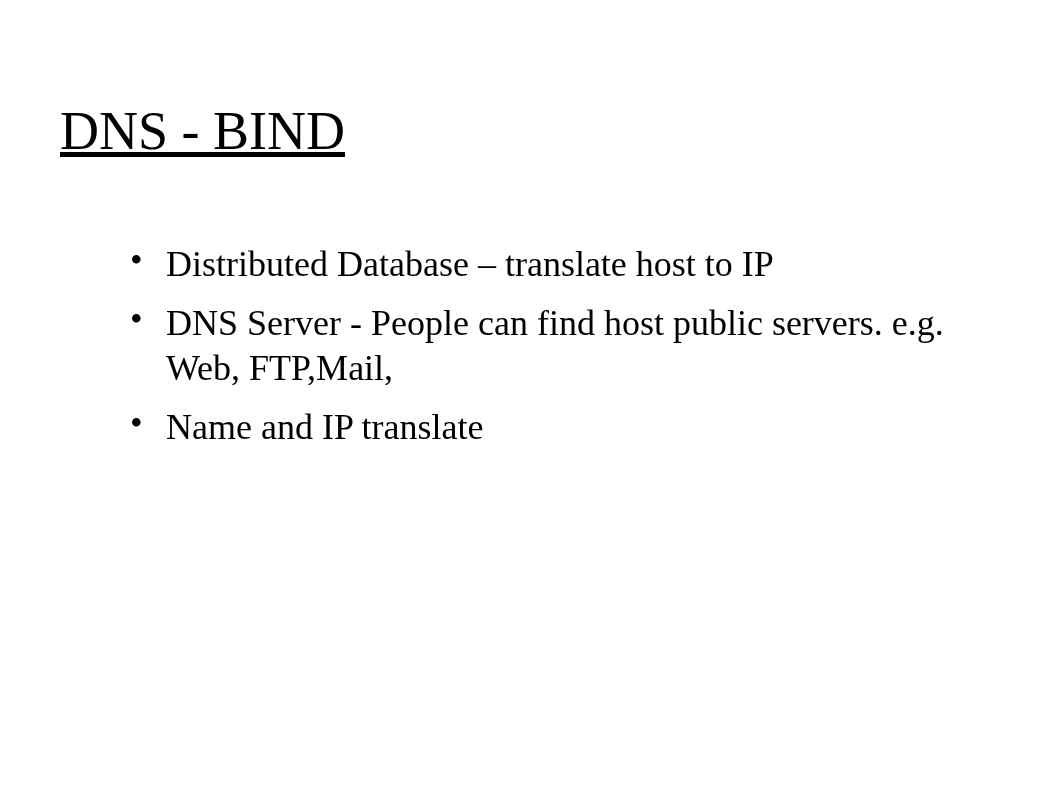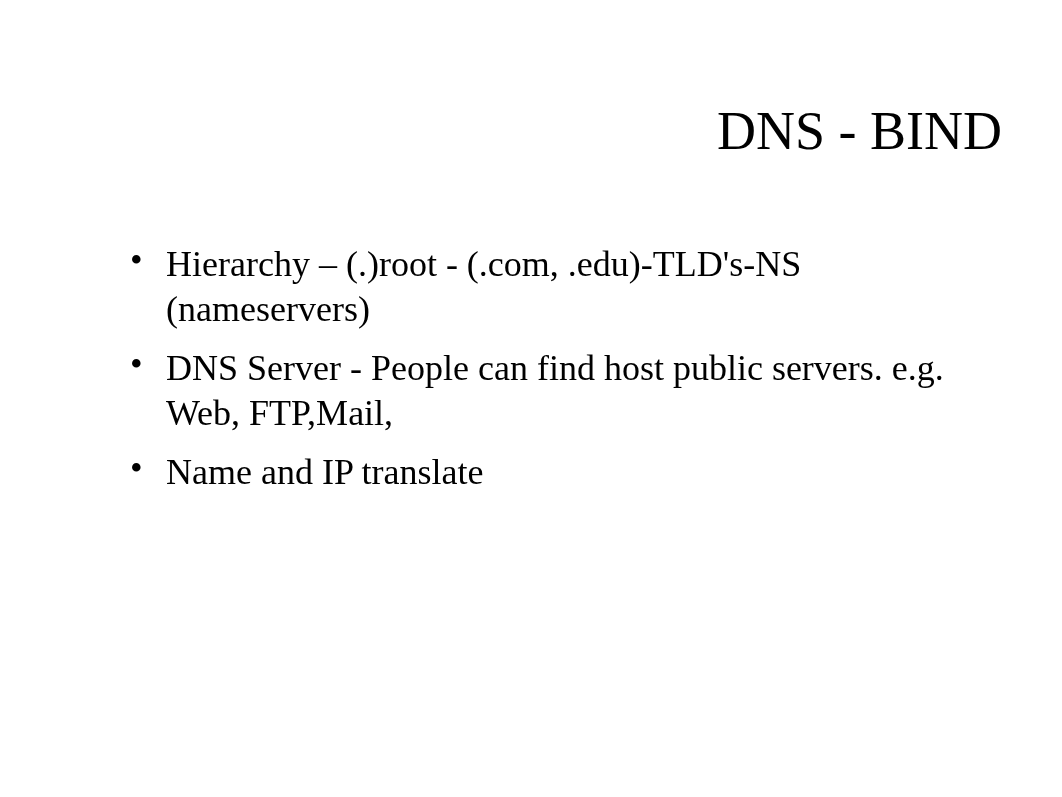--- a/index.html
+++ b/index.html
@@ -16,23 +16,24 @@
       overflow: hidden;
     }
     .slide {
       width: 100%;
       height: 100%;
       padding: 50px 60px;
     }
     .title {
       font-size: 54px;
       font-weight: normal;
-      text-align: right;
+      text-align: left;
       margin-top: 50px;
       margin-bottom: 80px;
+      text-decoration: underline;
     }
     .bullets {
       list-style: none;
       padding-left: 70px;
       padding-right: 40px;
     }
     .bullets li {
       font-size: 36px;
       line-height: 1.25;
       margin-bottom: 14px;
@@ -46,17 +47,17 @@
       top: -4px;
       font-size: 36px;
     }
   </style>
 </head>
 <body>
 
 <div class="slide">
   <h1 class="title">DNS - BIND</h1>
   <ul class="bullets">
-    <li>Hierarchy – (.)root - (.com, .edu)-TLD's-NS (nameservers)</li>
+    <li>Distributed Database – translate host to IP</li>
     <li>DNS Server -  People can find host public servers. e.g. Web, FTP,Mail,</li>
     <li>Name and IP translate</li>
   </ul>
 </div>
 
 </body></html>

